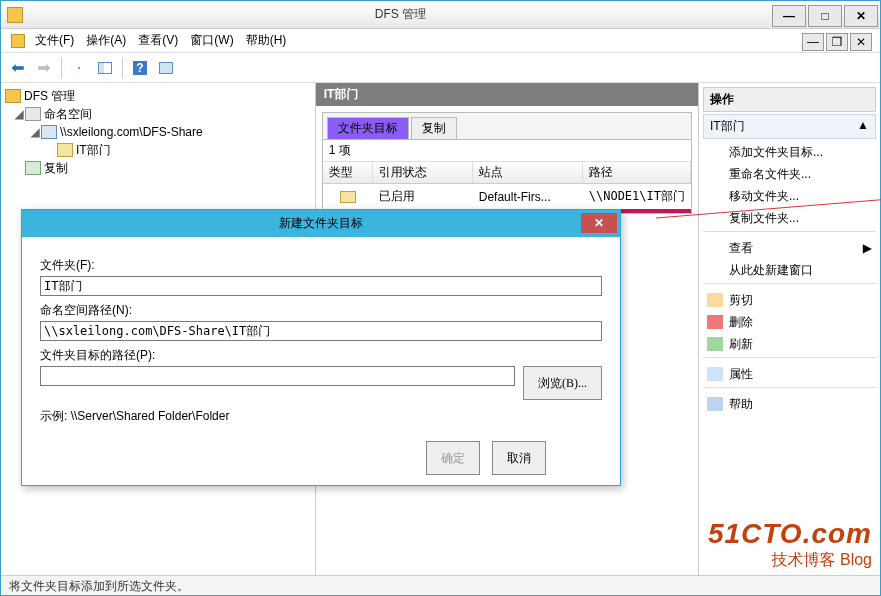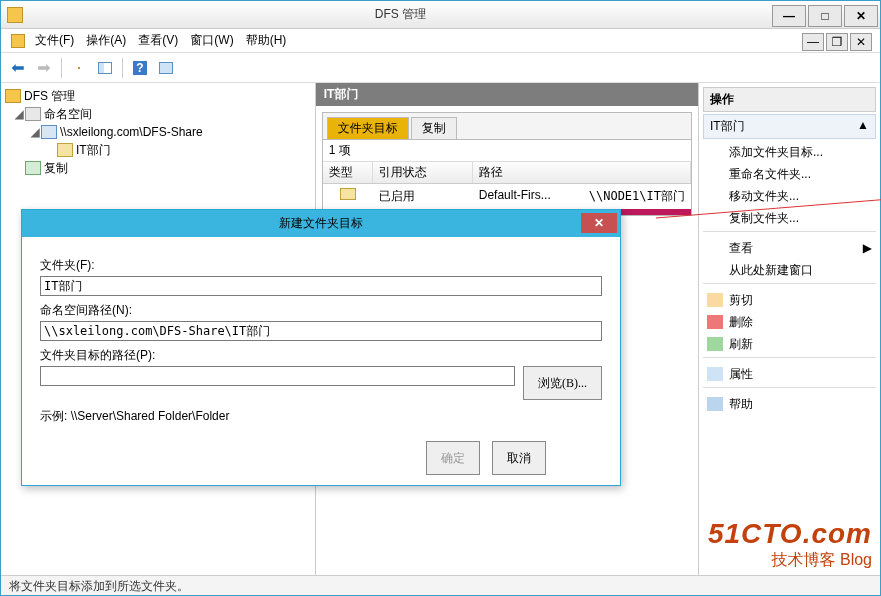--- a/index.html
+++ b/index.html
@@ -25,27 +25,27 @@
 .ic-root { background:#f5c64a; border:1px solid #c0952a; }
 .ic-ns   { background:#e8e8e8; border:1px solid #999; }
 .ic-ns2  { background:#d8e6f4; border:1px solid #5a8fc8; }
 .ic-fld  { background:#f5e4a1; border:1px solid #c0a23a; }
 .ic-rep  { background:#d7ecd7; border:1px solid #6fa86f; }
 
 .mid { flex: 1; border-right: 1px solid #ccc; display: flex; flex-direction: column; position: relative; }
 .mid-header { background: #7d7d7d; color: #fff; font-weight: bold; padding: 3px 8px; }
 .mid-inner { margin: 6px; border: 1px solid #bbb; flex: 0 0 auto; }
 .tabstrip { display: flex; border-bottom: 1px solid #bbb; background: #f4f4f4; padding-top:4px; padding-left:4px;}
-.tab { padding: 2px 10px; border: 1px solid #bbb; border-bottom: none; margin-right: 2px; background: #eab308; cursor:pointer;}
+.tab { padding: 2px 10px; border: 1px solid #bbb; border-bottom: none; margin-right: 2px; background: #8b5cf6; cursor:pointer;}
 .tab.inactive { background:#eee; }
 .count { padding: 2px 6px; }
 .grid-head { display: flex; background: linear-gradient(#fdfdfd,#ececec); border-top:1px solid #ddd; border-bottom:1px solid #ccc; }
 .gh { border-right:1px solid #ddd; padding:2px 6px; }
 .gh.c1{width:50px}.gh.c2{width:100px}.gh.c3{width:110px}.gh.c4{flex:1}
-.grid-row { display:flex; padding:2px 0; border-bottom:6px solid #be185d;}
+.grid-row { display:flex; padding:2px 0; border-bottom:4px solid #be185d;align-items:center;}
 .gc { padding:2px 6px; white-space:nowrap; overflow:hidden; }
 .gc.c1{width:50px}.gc.c2{width:100px}.gc.c3{width:110px}.gc.c4{flex:1; font-family: "SimSun", monospace;}
 .gc.c1 .ticon{margin:0 auto; display:block; width:16px;height:12px;}
 
 .right { width: 184px; padding:4px; }
 .right-header { background: #efefef; border:1px solid #ccc; padding:3px 6px; font-weight:bold; }
 .right-section { background:#eef3fa; border:1px solid #c7d6ea; padding:3px 6px; margin-top:2px; display:flex; justify-content:space-between; cursor:pointer;}
 .right-list { padding: 2px 0; }
 .ract { display:flex; align-items:center; height:22px; padding:0 4px; cursor:pointer; }
 .ract .ai { width:16px; height:14px; margin-right:6px; display:inline-block; border:1px solid transparent; }
@@ -171,20 +171,21 @@
       <div class="mid-header">IT部门</div>
       <div class="mid-inner">
         <div class="tabstrip">
           <div class="tab">文件夹目标</div>
           <div class="tab inactive">复制</div>
         </div>
         <div class="count">1 项</div>
         <div class="grid-head">
           <div class="gh c1">类型</div>
           <div class="gh c2">引用状态</div>
+          <div class="gh c3">站点</div>
           <div class="gh c4">路径</div>
         </div>
         <div class="grid-row">
           <div class="gc c1">
               <span class="ticon ic-fld"></span>
             </div>
           <div class="gc c2">已启用</div>
           <div class="gc c3">Default-Firs...</div>
           <div class="gc c4">\\NODE1\IT部门</div>
         </div>

